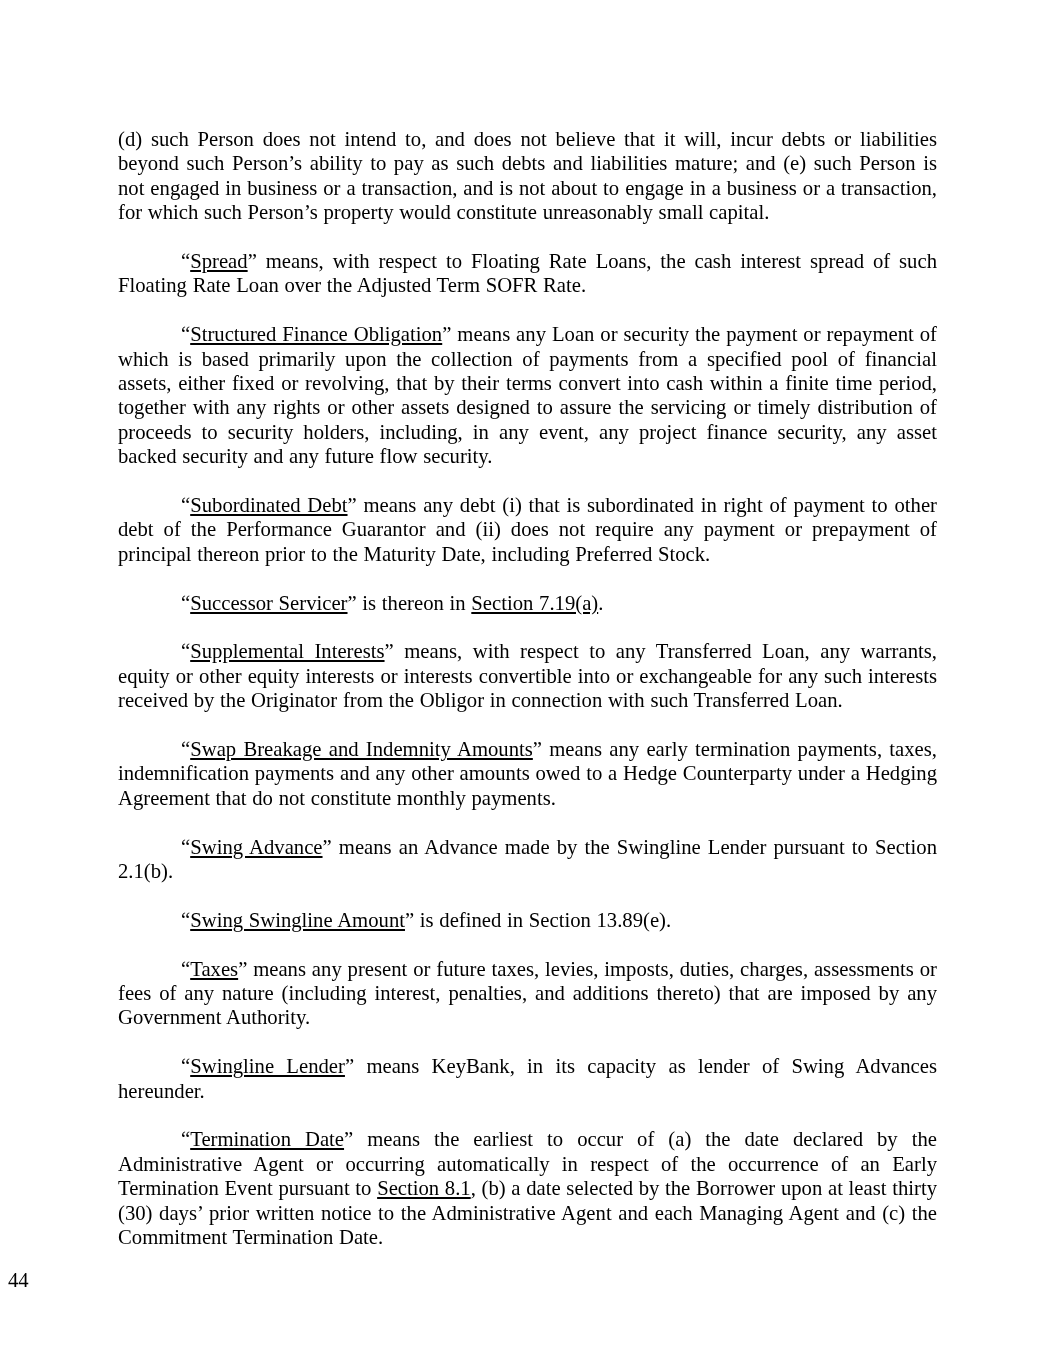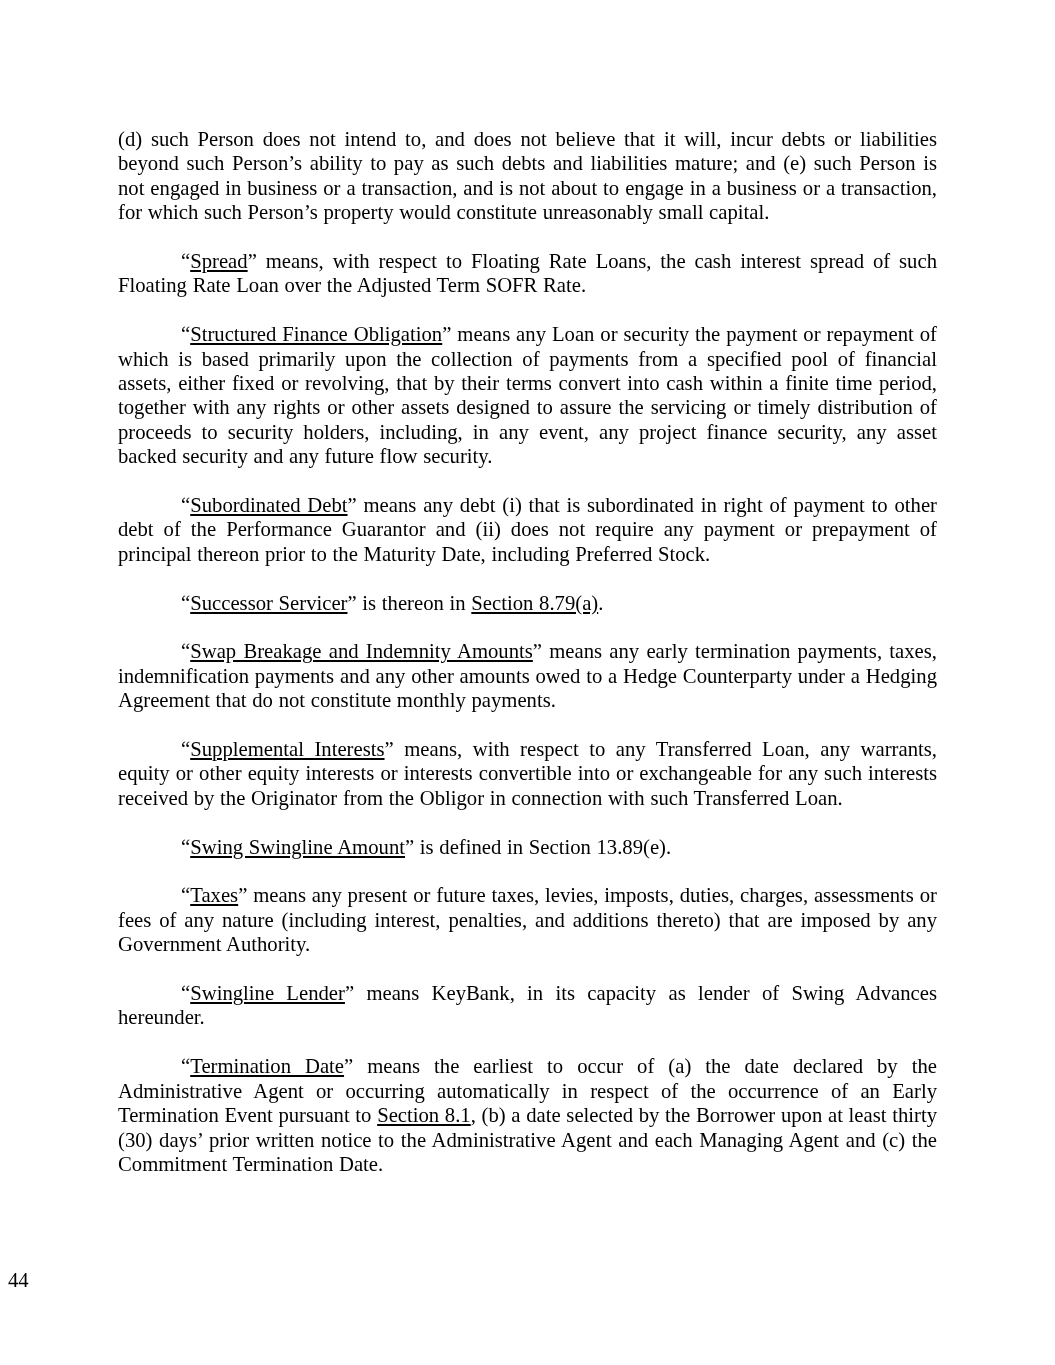--- a/index.html
+++ b/index.html
@@ -48,22 +48,23 @@
 </style>
 </head>
 <body>
 
 <div class="page">
   <div class="content" id="doc-body">
       <p><span>(d) such Person does not intend to, and does not believe that it will, incur debts or liabilities beyond such Person’s ability to pay as such debts and liabilities mature; and (e) such Person is not engaged in business or a transaction, and is not about to engage in a business or a transaction, for which such Person’s property would constitute unreasonably small capital.</span></p>
       <p class="indent"><span>“</span><span class="u">Spread</span><span>” means, with respect to Floating Rate Loans, the cash interest spread of such Floating Rate Loan over the Adjusted Term SOFR Rate.</span></p>
       <p class="indent"><span>“</span><span class="u">Structured Finance Obligation</span><span>” means any Loan or security the payment or repayment of which is based primarily upon the collection of payments from a specified pool of financial assets, either fixed or revolving, that by their terms convert into cash within a finite time period, together with any rights or other assets designed to assure the servicing or timely distribution of proceeds to security holders, including, in any event, any project finance security, any asset backed security and any future flow security.</span></p>
       <p class="indent"><span>“</span><span class="u">Subordinated Debt</span><span>” means any debt (i) that is subordinated in right of payment to other debt of the Performance Guarantor and (ii) does not require any payment or prepayment of principal thereon prior to the Maturity Date, including Preferred Stock.</span></p>
-      <p class="indent"><span>“</span><span class="u">Successor Servicer</span><span>” is thereon in </span><span class="u">Section 8.79(a)</span><span>.</span></p>
+      <p class="indent"><span>“</span><span class="u">Successor Servicer</span><span>” is thereon in </span><span class="u">Section 7.19(a)</span><span>.</span></p>
+      <p class="indent"><span>“</span><span class="u">Supplemental Interests</span><span>” means, with respect to any Transferred Loan, any warrants, equity or other equity interests or interests convertible into or exchangeable for any such interests received by the Originator from the Obligor in connection with such Transferred Loan.</span></p>
       <p class="indent"><span>“</span><span class="u">Swap Breakage and Indemnity Amounts</span><span>” means any early termination payments, taxes, indemnification payments and any other amounts owed to a Hedge Counterparty under a Hedging Agreement that do not constitute monthly payments.</span></p>
-      <p class="indent"><span>“</span><span class="u">Supplemental Interests</span><span>” means, with respect to any Transferred Loan, any warrants, equity or other equity interests or interests convertible into or exchangeable for any such interests received by the Originator from the Obligor in connection with such Transferred Loan.</span></p>
+      <p class="indent"><span>“</span><span class="u">Swing Advance</span><span>” means an Advance made by the Swingline Lender pursuant to Section 2.1(b).</span></p>
       <p class="indent"><span>“</span><span class="u">Swing Swingline Amount</span><span>” is defined in Section 13.89(e).</span></p>
       <p class="indent"><span>“</span><span class="u">Taxes</span><span>” means any present or future taxes, levies, imposts, duties, charges, assessments or fees of any nature (including interest, penalties, and additions thereto) that are imposed by any Government Authority.</span></p>
       <p class="indent"><span>“</span><span class="u">Swingline Lender</span><span>” means KeyBank, in its capacity as lender of Swing Advances hereunder.</span></p>
       <p class="indent"><span>“</span><span class="u">Termination Date</span><span>” means the earliest to occur of (a) the date declared by the Administrative Agent or occurring automatically in respect of the occurrence of an Early Termination Event pursuant to </span><span class="u">Section 8.1</span><span>, (b) a date selected by the Borrower upon at least thirty (30) days’ prior written notice to the Administrative Agent and each Managing Agent and (c) the Commitment Termination Date.</span></p>
     </div>
   <div class="page-number">44</div>
 </div>
 
 </body></html>

